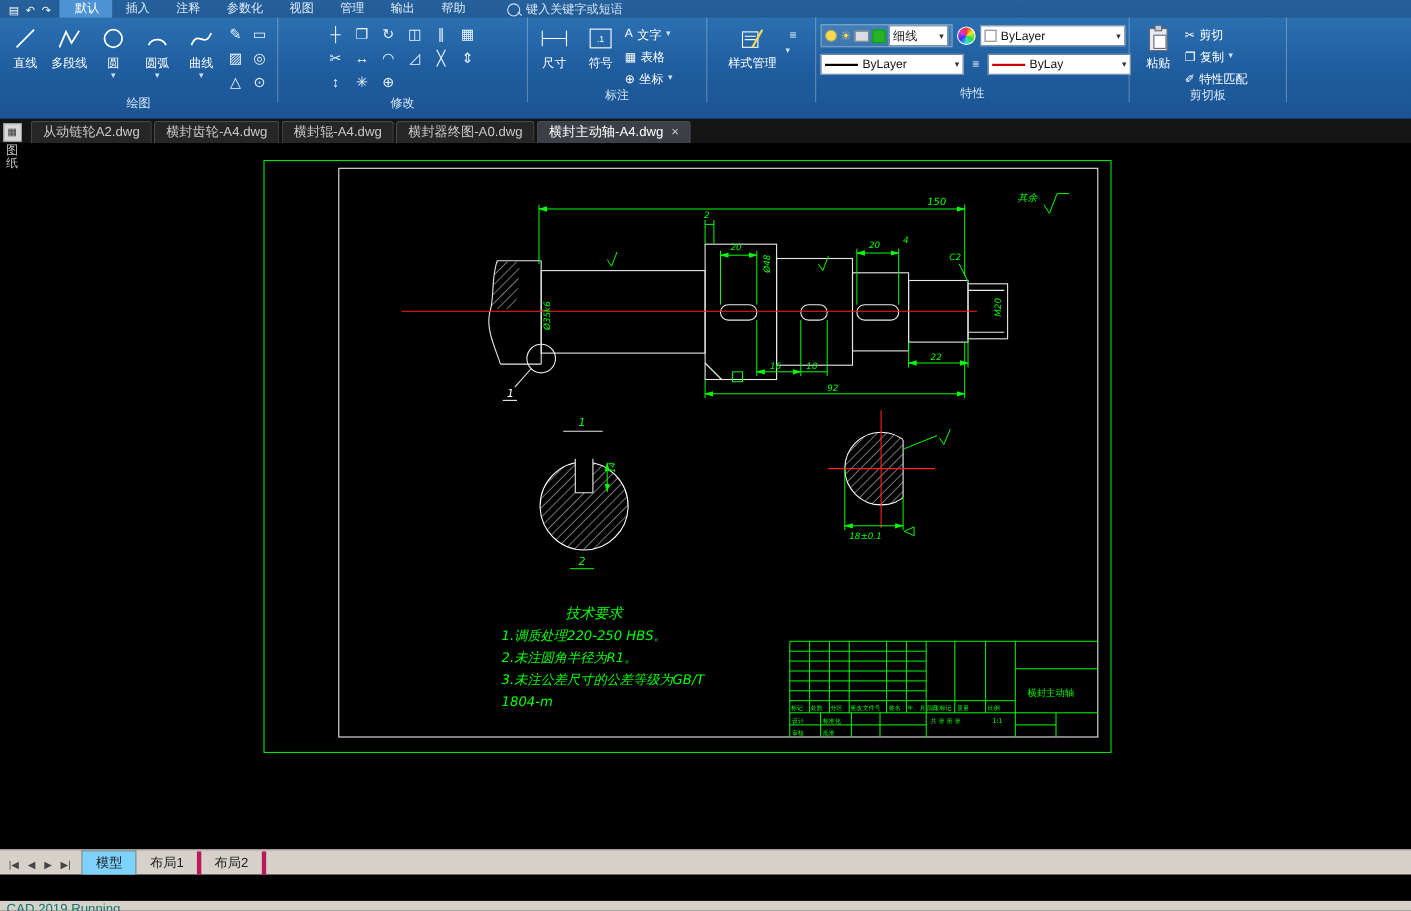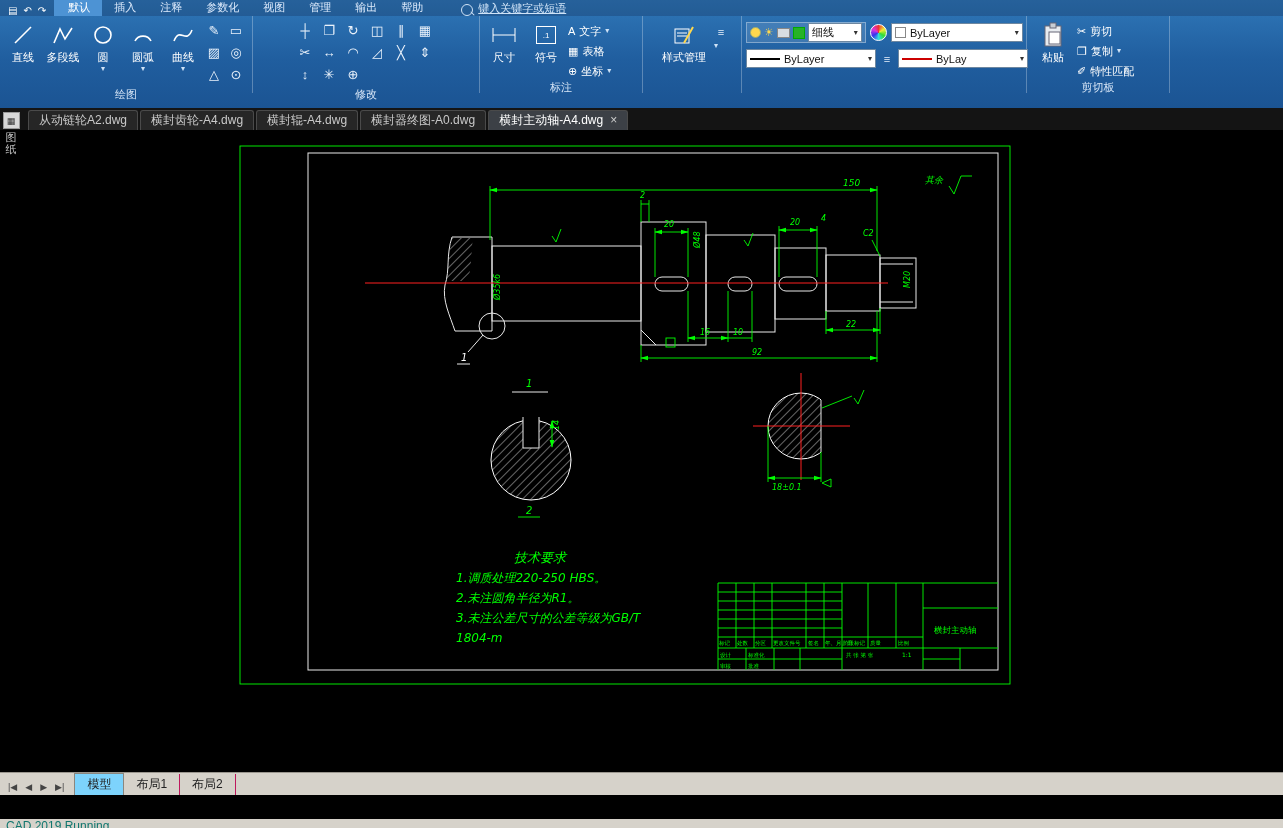--- a/index.html
+++ b/index.html
@@ -7,21 +7,21 @@
   #screen{position:absolute;left:0;top:0;width:1283px;height:828px;background:#000;}
 
   
   .ribbon{position:absolute;left:0;top:0;width:1283px;height:108px;
     background:linear-gradient(#2f77b8,#205e9f 55%,#1b5493);}
   .menu-row{height:16px;display:flex;align-items:flex-end;background:rgba(0,0,20,.18);
     font-size:11px;color:#dceafc;white-space:nowrap;}
   .qat{display:flex;gap:6px;padding:0 8px;color:#fff;font-size:10px;}
   .menu-tab{padding:1px 12px;cursor:default;}
   .menu-tab.active{background:#4d93d4;color:#fff;padding-left:14px;}
-  .search-wrap{margin-left:26px;display:flex;align-items:flex-end;gap:5px;color:#cfe3f7;text-decoration:underline;}
+  .search-wrap{margin-left:26px;display:flex;align-items:center;gap:5px;color:#cfe3f7;}
   .search-ic{width:10px;height:10px;border:1px solid #cfe3f7;border-radius:50%;position:relative;}
   .search-ic:after{content:"";position:absolute;left:8px;top:8px;width:5px;height:1px;background:#cfe3f7;transform:rotate(45deg);}
   .ribbon-body{display:flex;height:77px;}
   .panel{position:relative;border-right:1px solid rgba(255,255,255,.28);display:flex;flex-direction:column;}
   .panel-content{flex:1;display:flex;align-items:flex-start;padding:3px 4px 0 4px;gap:2px;}
   .panel-label{height:15px;line-height:14px;text-align:center;font-size:11px;color:#d7e6f7;}
   .bigbtn{width:38px;display:flex;flex-direction:column;align-items:center;color:#fff;
     font-size:11px;gap:1px;padding-top:2px;cursor:default;}
   .bigbtn .ic{height:28px;display:flex;align-items:center;justify-content:center;}
   .bigbtn .cap{white-space:nowrap;}
@@ -59,21 +59,21 @@
     display:grid;place-items:center;font-size:9px;color:#333;}
   .sidetab .vchar{line-height:12px;}
 
   
   .canvas{position:absolute;left:0;top:130px;width:1283px;height:642px;background:#000;}
 
   
   .layoutbar{position:absolute;left:0;top:772px;width:1283px;height:23px;background:#d6d2ca;
     border-top:1px solid #9a968e;display:flex;align-items:flex-end;font-size:12px;color:#222;box-sizing:border-box;}
   .navarrows{display:flex;gap:8px;padding:0 10px 3px 8px;font-size:9px;color:#444;}
-  .ltab{padding:2px 12px;border-right:1px solid #be185d;cursor:default;}
+  .ltab{padding:2px 12px;border-right:4px solid #be185d;cursor:default;}
   .ltab.active{background:#7dd3fc;border:1px solid #8a867e;border-bottom:none;font-weight:normal;}
   .cmdbar{position:absolute;left:0;top:795px;width:1283px;height:24px;background:#e6e3dd;
     border-top:1px solid #b3afa7;font-size:13px;color:#1a1a1a;line-height:24px;padding-left:8px;box-sizing:border-box;}
   .statusbar{position:absolute;left:0;top:819px;width:1283px;height:9px;background:#d6d2ca;
     overflow:hidden;font-size:12px;color:#0f766e;padding-left:6px;box-sizing:border-box;}
 
   
   .gl{stroke:#00ff00;stroke-width:0.9;fill:none;}
   .wl{stroke:#e9e9e9;stroke-width:1;fill:none;}
   .rl{stroke:#ff2020;stroke-width:1;fill:none;}
@@ -275,20 +275,21 @@
               <span class="dcaret">▾</span>
             </div>
             <span class="sic" style="width:14px;height:14px;line-height:14px;font-size:11px">≡</span>
             <div class="dd" style="width:122px">
               <span class="lsample red"></span>
               <span>ByLay</span>
               <span class="dcaret">▾</span>
             </div>
           </div>
         </div>
+        <div class="panel-label">特性</div>
       </div>
 
       <div class="panel" style="width:142px">
         <div class="panel-content">
           <div class="bigbtn" style="width:44px">
             <span class="ic">
               <svg width="22" height="26">
                   <rect x="3" y="4" width="16" height="20" fill="#e8ecf0" stroke="#667"></rect>
                   <rect x="8" y="1" width="6" height="5" fill="#c7cdd4" stroke="#667"></rect>
                   <rect x="7" y="10" width="11" height="12" fill="#fff" stroke="#667"></rect>

